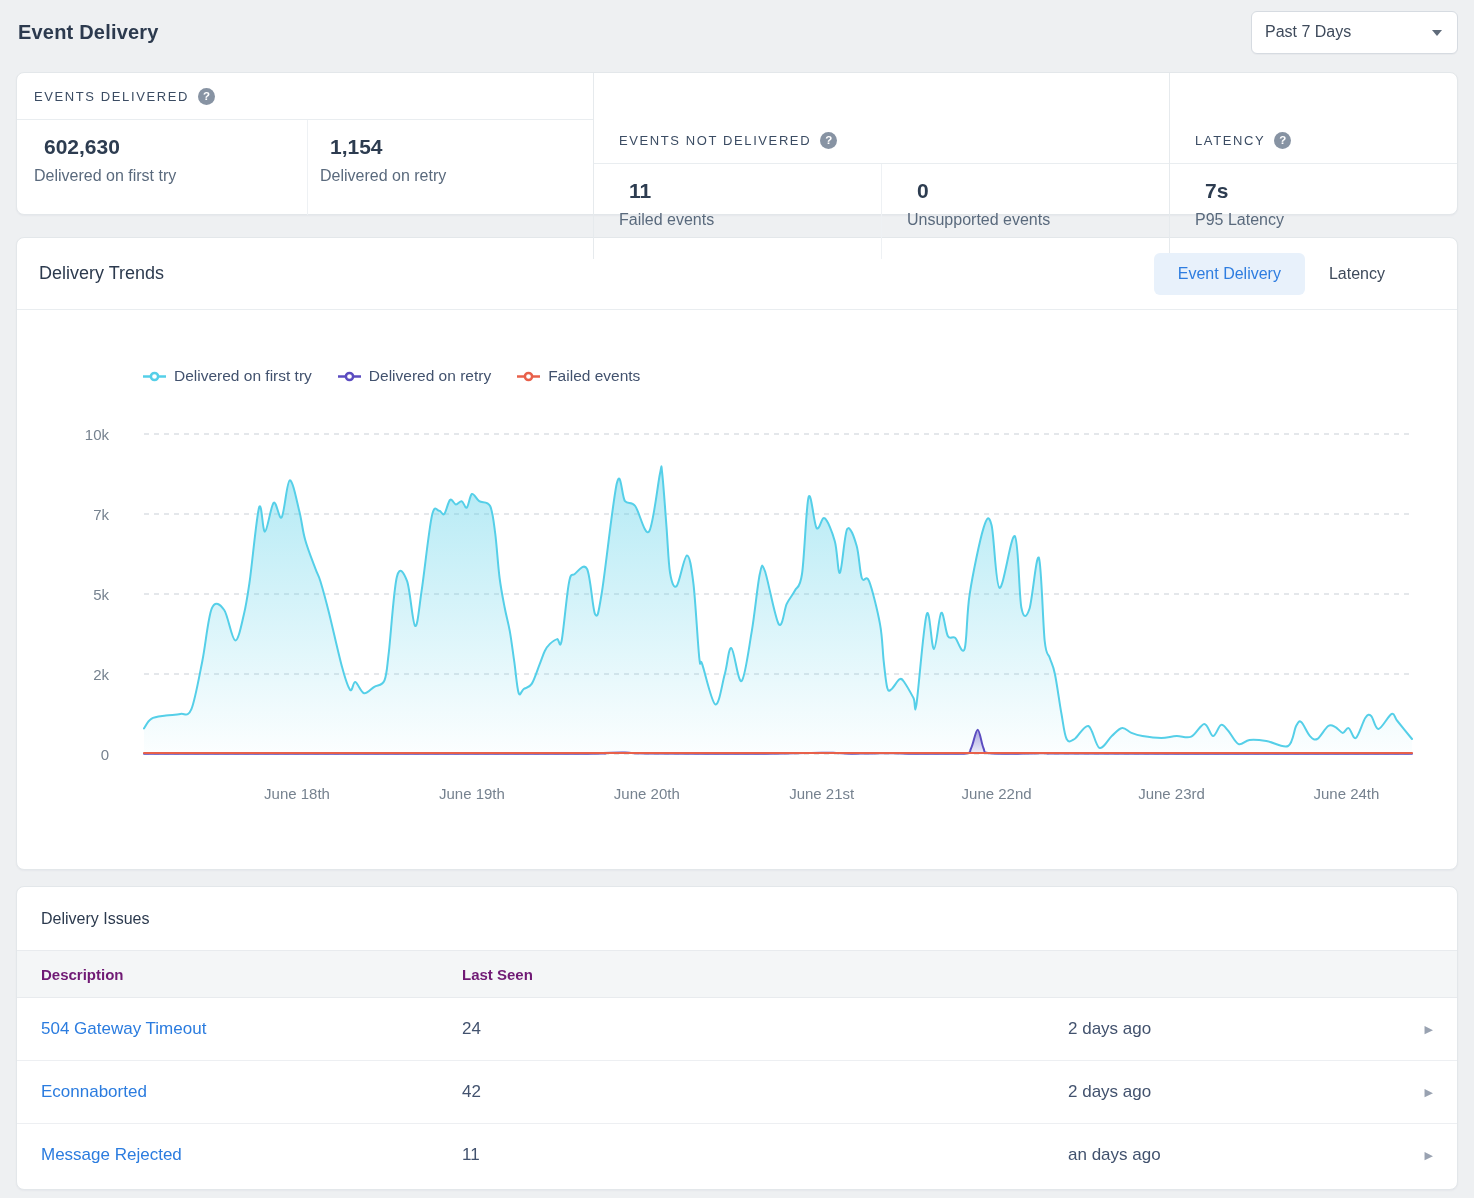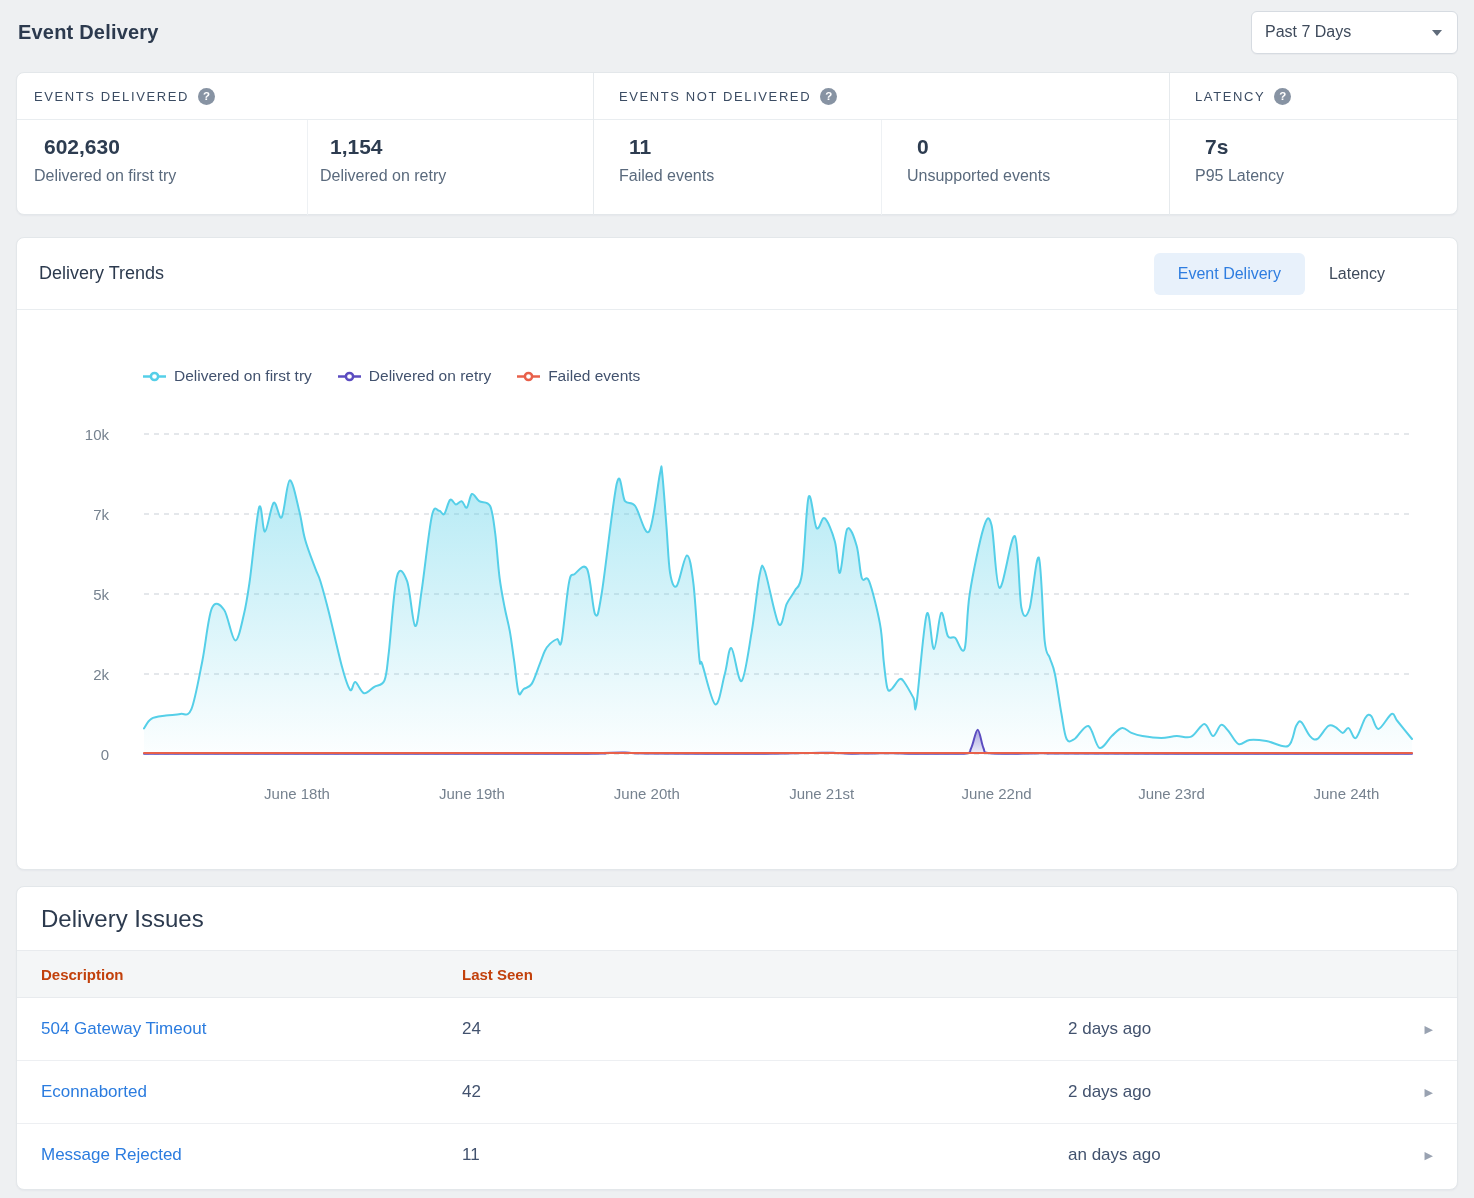--- a/index.html
+++ b/index.html
@@ -16,21 +16,21 @@
 
   
   .card{background:#fff;border:1px solid #e3e7ea;border-radius:8px;margin:0 16px;box-shadow:0 1px 2px rgba(16,36,64,.04);box-sizing:border-box;}
 
   
   .stats-card{margin-top:8px;height:143px;}
   .stats{display:grid;grid-template-columns:576px 576px 1fr;height:100%;}
   .stat-section{min-width:0;}
   .stat-section + .stat-section{border-left:1px solid #e6eaed;}
   .stat-head{height:47px;border-bottom:1px solid #e9edf0;display:flex;align-items:center;padding-left:17px;box-sizing:border-box;}
-  .stat-section + .stat-section .stat-head{padding-left:25px;}
+  .stat-section + .stat-section .stat-head{padding-left:25px;margin-top:44px;}
   .stat-label{font-size:13px;font-weight:400;letter-spacing:1.6px;color:#3b4c63;text-transform:uppercase;}
   .help{display:inline-flex;width:17px;height:17px;border-radius:50%;background:#8793a3;color:#fff;
         font-size:11.5px;font-weight:700;align-items:center;justify-content:center;margin-left:9px;cursor:pointer;}
   .stat-body{display:flex;height:95px;}
   .metric{flex:1;padding:15px 0 0 17px;box-sizing:border-box;}
   .stat-section + .stat-section .metric{padding-left:25px;}
   .metric + .metric{border-left:1px solid #eef1f4;padding-left:12px;}
   .metric .num{font-size:21px;font-weight:700;color:#2d3c50;margin-left:10px;}
   .metric .lbl{font-size:16px;color:#5a6a7d;margin-top:8px;}
 
@@ -45,24 +45,24 @@
   .chart-wrap{position:relative;height:560px;}
   .legend{position:absolute;top:57px;left:126px;display:flex;align-items:center;gap:26px;z-index:2;}
   .legend-item{display:flex;align-items:center;gap:8px;}
   .legend-item span{font-size:15.5px;color:#42526e;}
   #chart{position:absolute;left:0;top:0;}
   svg text{font-family:"Liberation Sans",sans-serif;font-size:15px;fill:#76828f;}
 
   
   .issues-card{margin-top:16px;height:304px;overflow:hidden;}
   .issues-head{height:63px;display:flex;align-items:center;padding:0 24px;}
-  .issues-title{font-size:24px;font-weight:500;color:#2c3a4e;}
+  .issues-title{font-size:16px;font-weight:500;color:#2c3a4e;}
   .tbl-head{display:grid;grid-template-columns:421px 606px 1fr 40px;align-items:center;height:46px;
             background:#f4f6f7;border-top:1px solid #e8ebee;border-bottom:1px solid #e8ebee;
-            padding:0 24px;font-size:15px;font-weight:700;color:#c2410c;}
+            padding:0 24px;font-size:15px;font-weight:700;color:#701a75;}
   .tbl-row{display:grid;grid-template-columns:421px 606px 1fr 40px;align-items:center;height:62px;
            padding:0 24px;font-size:17px;color:#42526e;border-bottom:1px solid #edeff2;cursor:pointer;}
   .tbl-row:last-child{border-bottom:none;}
   .link{color:#2b7cdf;text-decoration:none;cursor:pointer;}
   .chev{justify-self:end;font-size:11px;color:#99a2b1;line-height:1;}
 </style>
 </head>
 <body>
 
 <div class="page">

